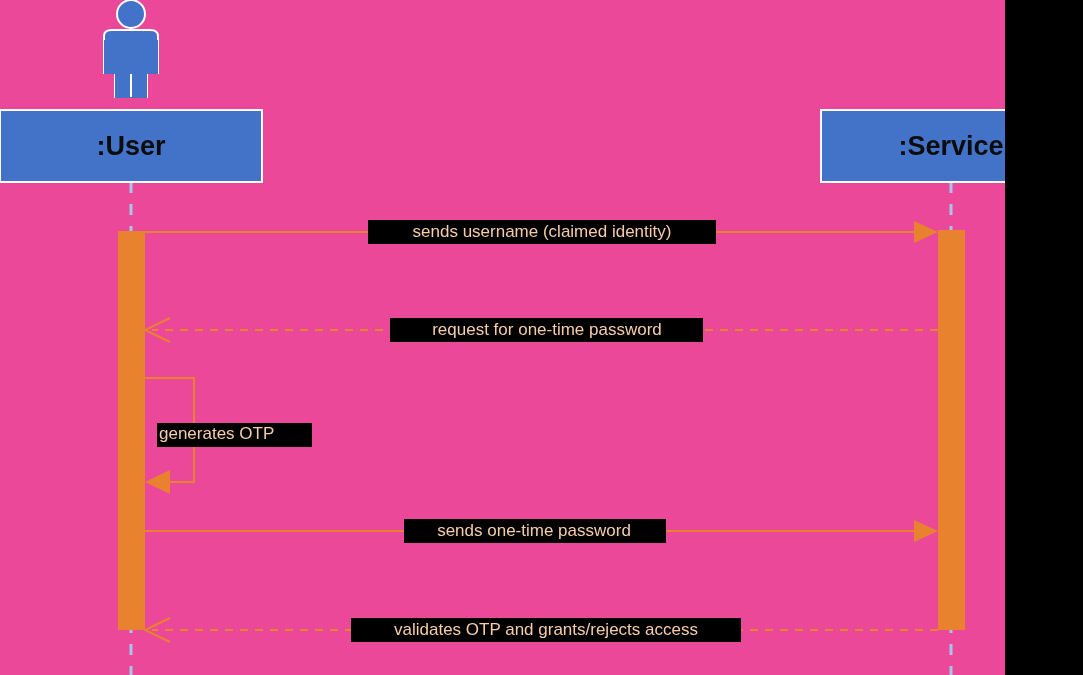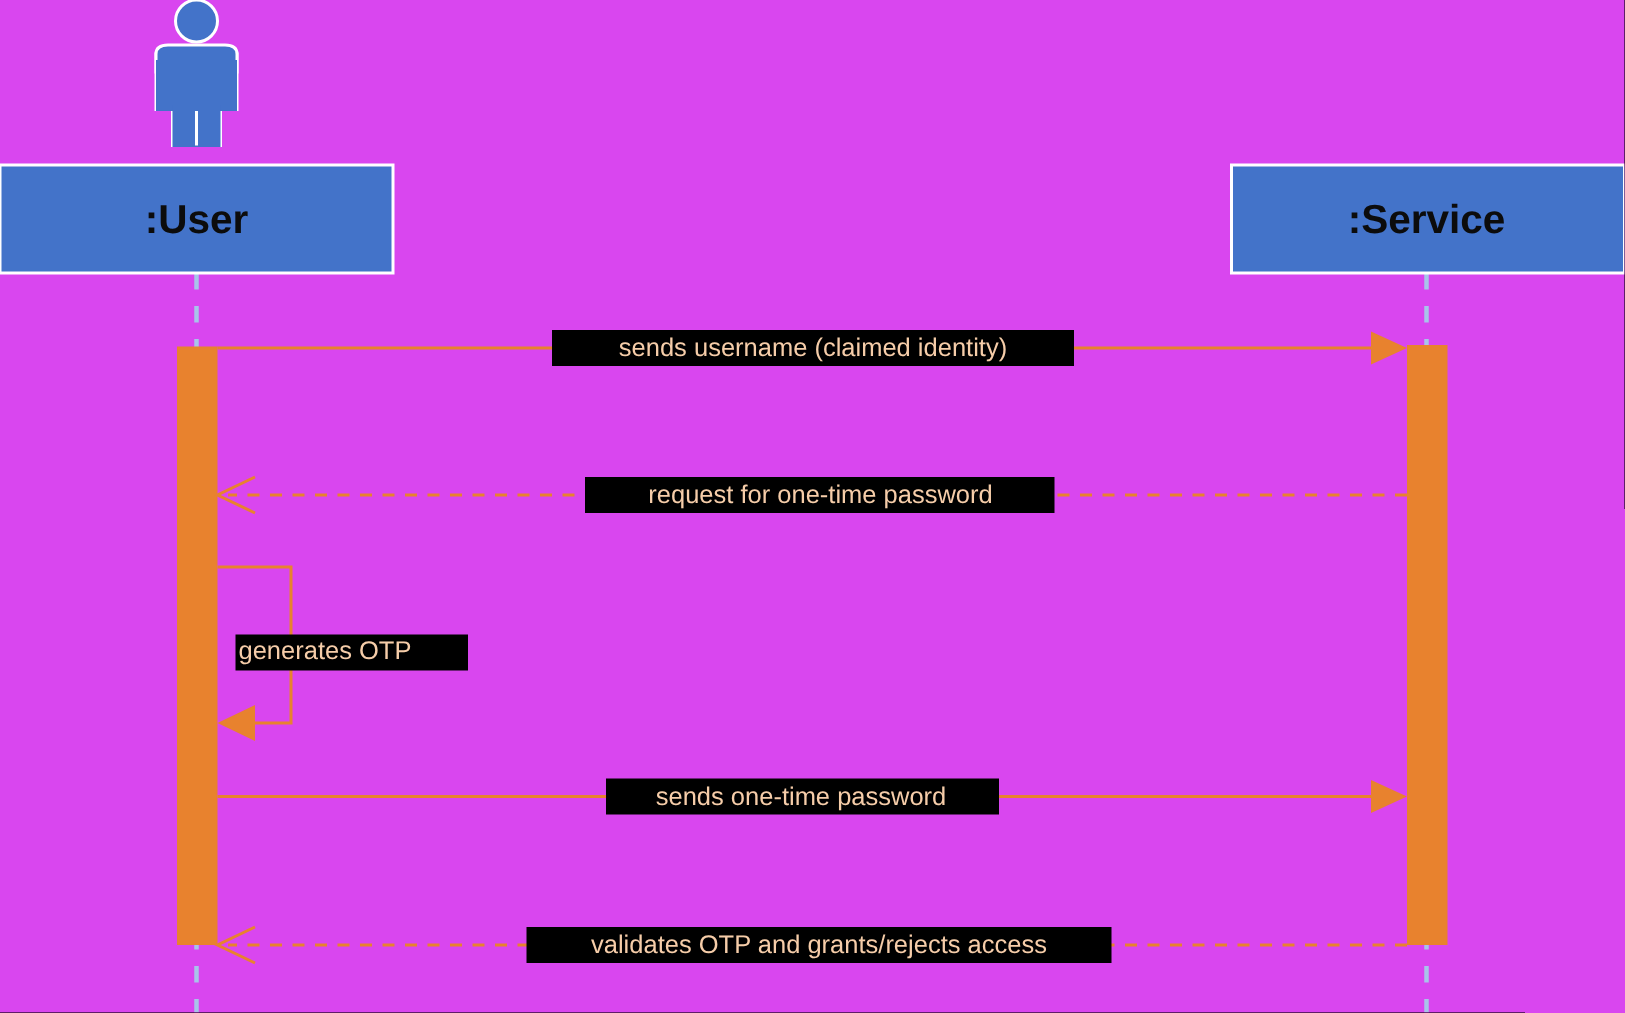--- a/index.html
+++ b/index.html
@@ -5,23 +5,23 @@
   html, body {
     margin: 0;
     padding: 0;
     background: #000000;
   }
   body {
     font-family: "Liberation Sans", sans-serif;
   }
   #stage {
     position: relative;
-    width: 1083px;
+    width: 1005px;
     height: 675px;
-    background: #d946ef;
+    background: #ec4899;
     overflow: hidden;
   }
   #diagram-svg {
     position: absolute;
     left: 0;
     top: 0;
     width: 1083px;
     height: 675px;
     display: block;
   }

